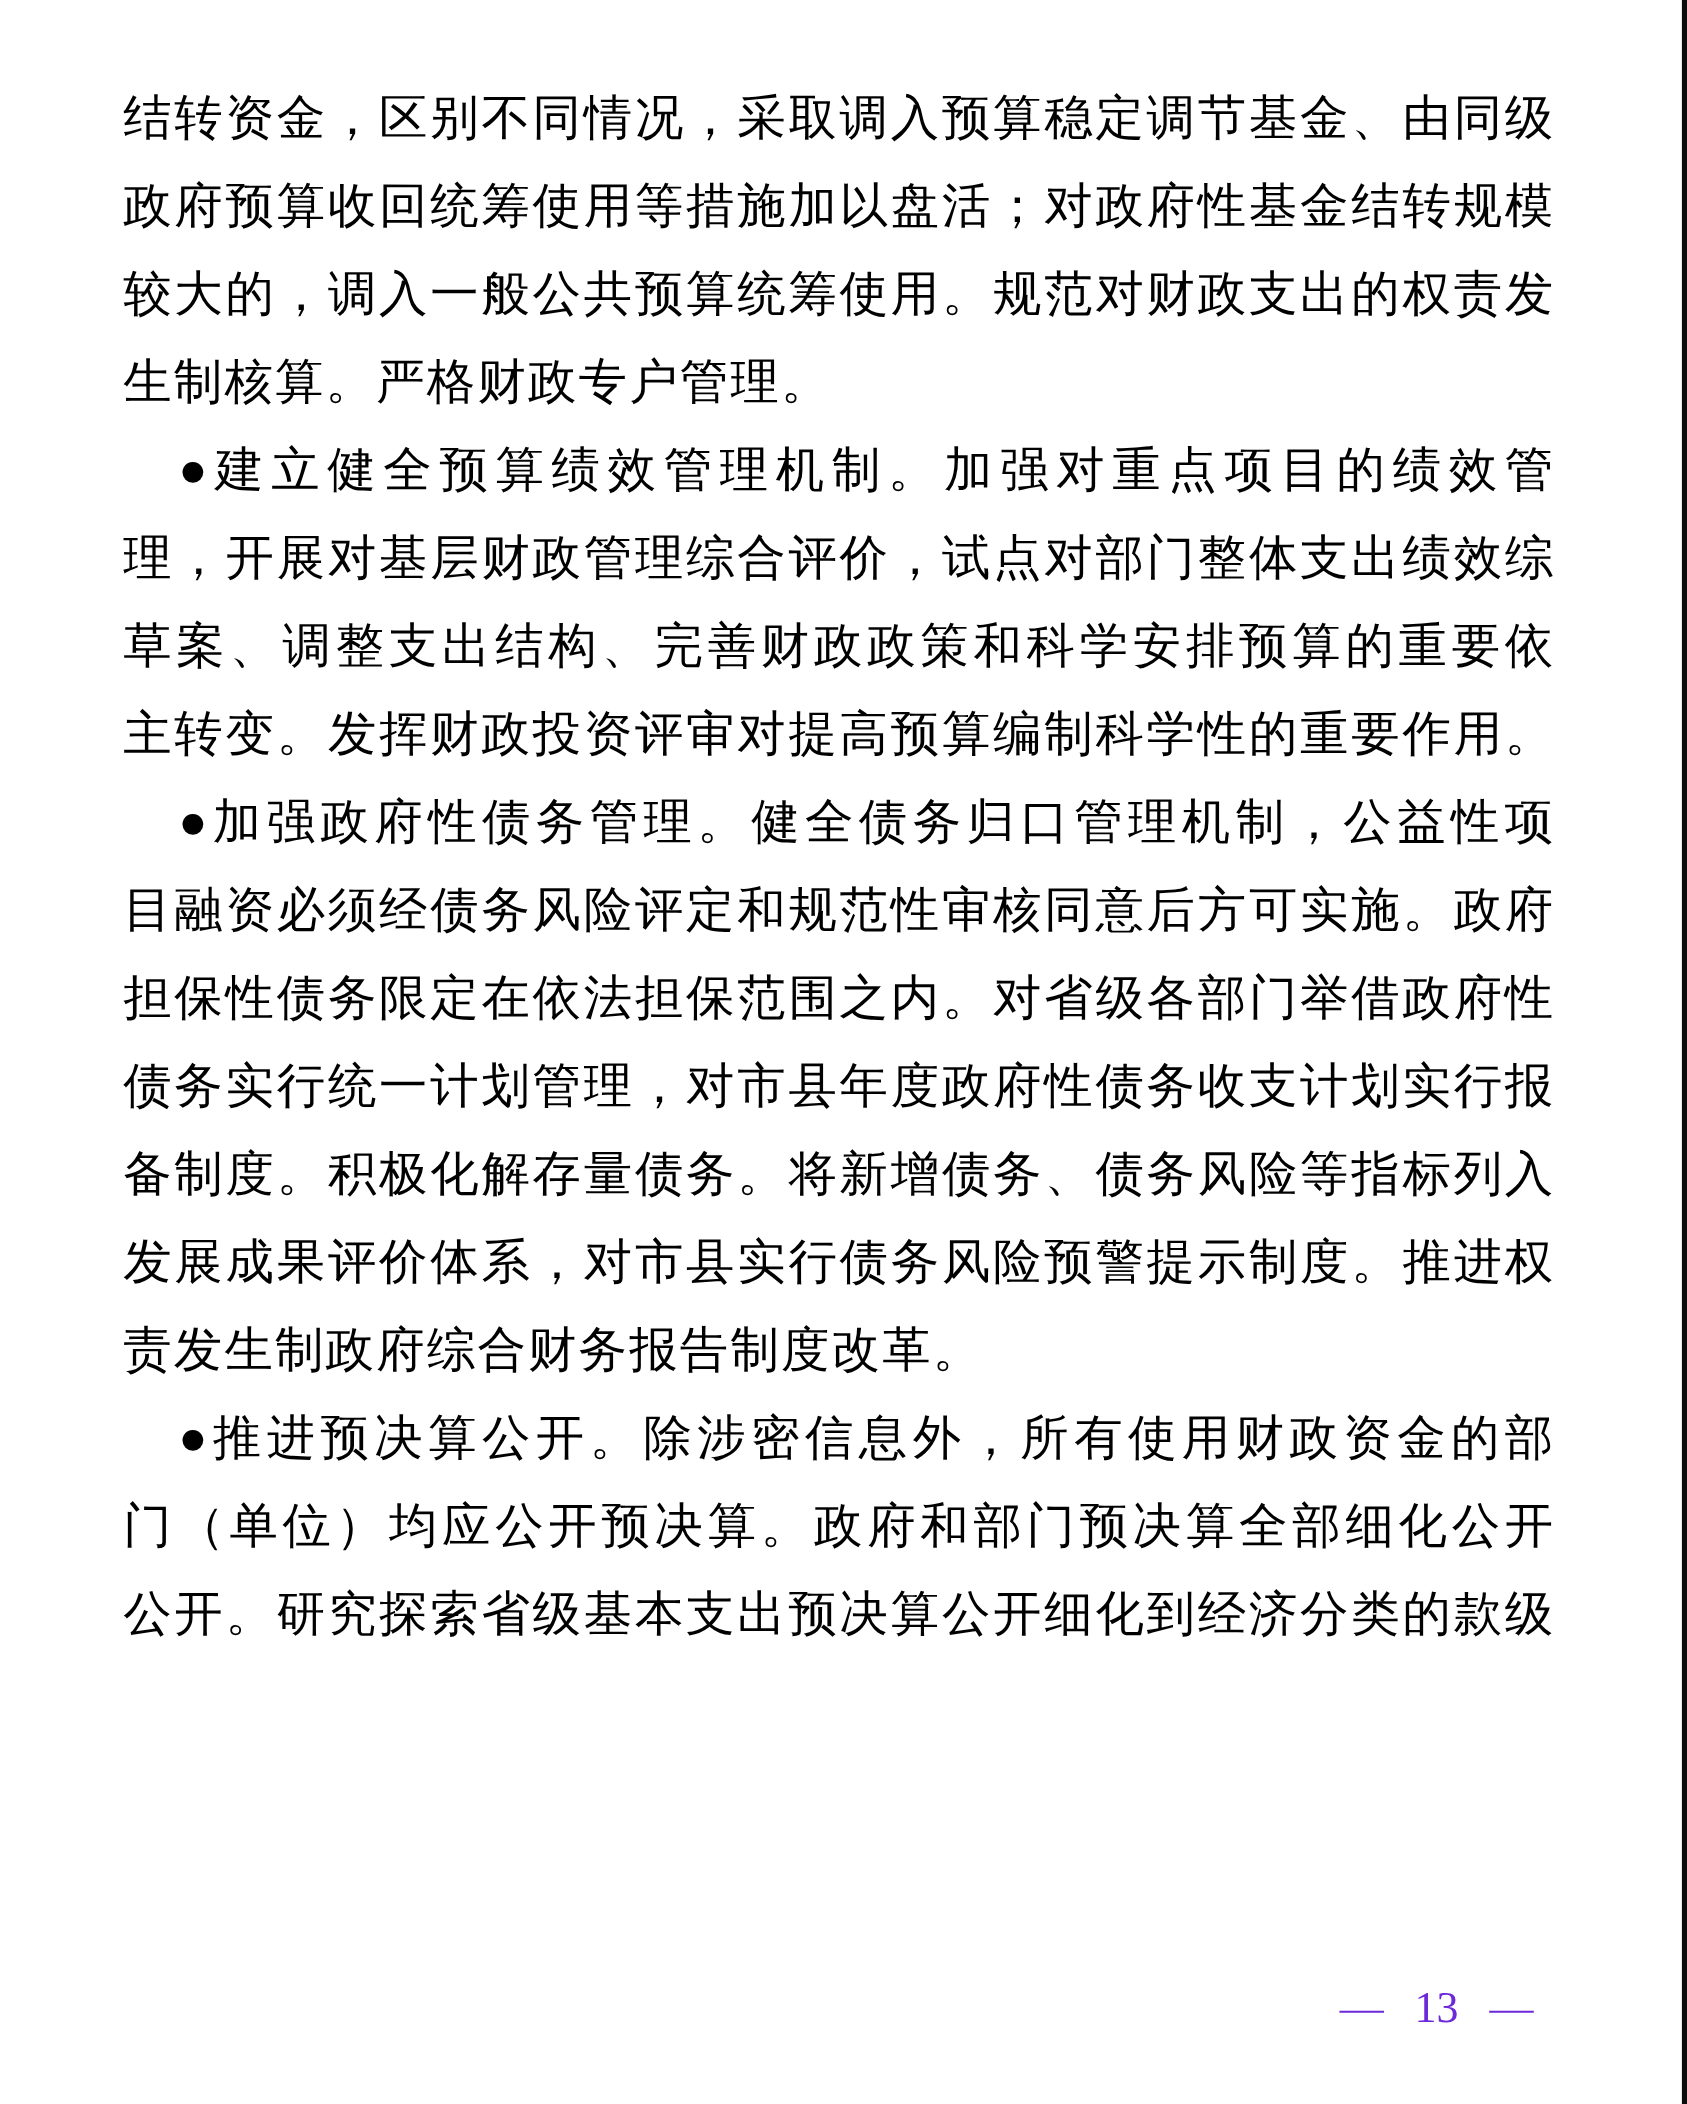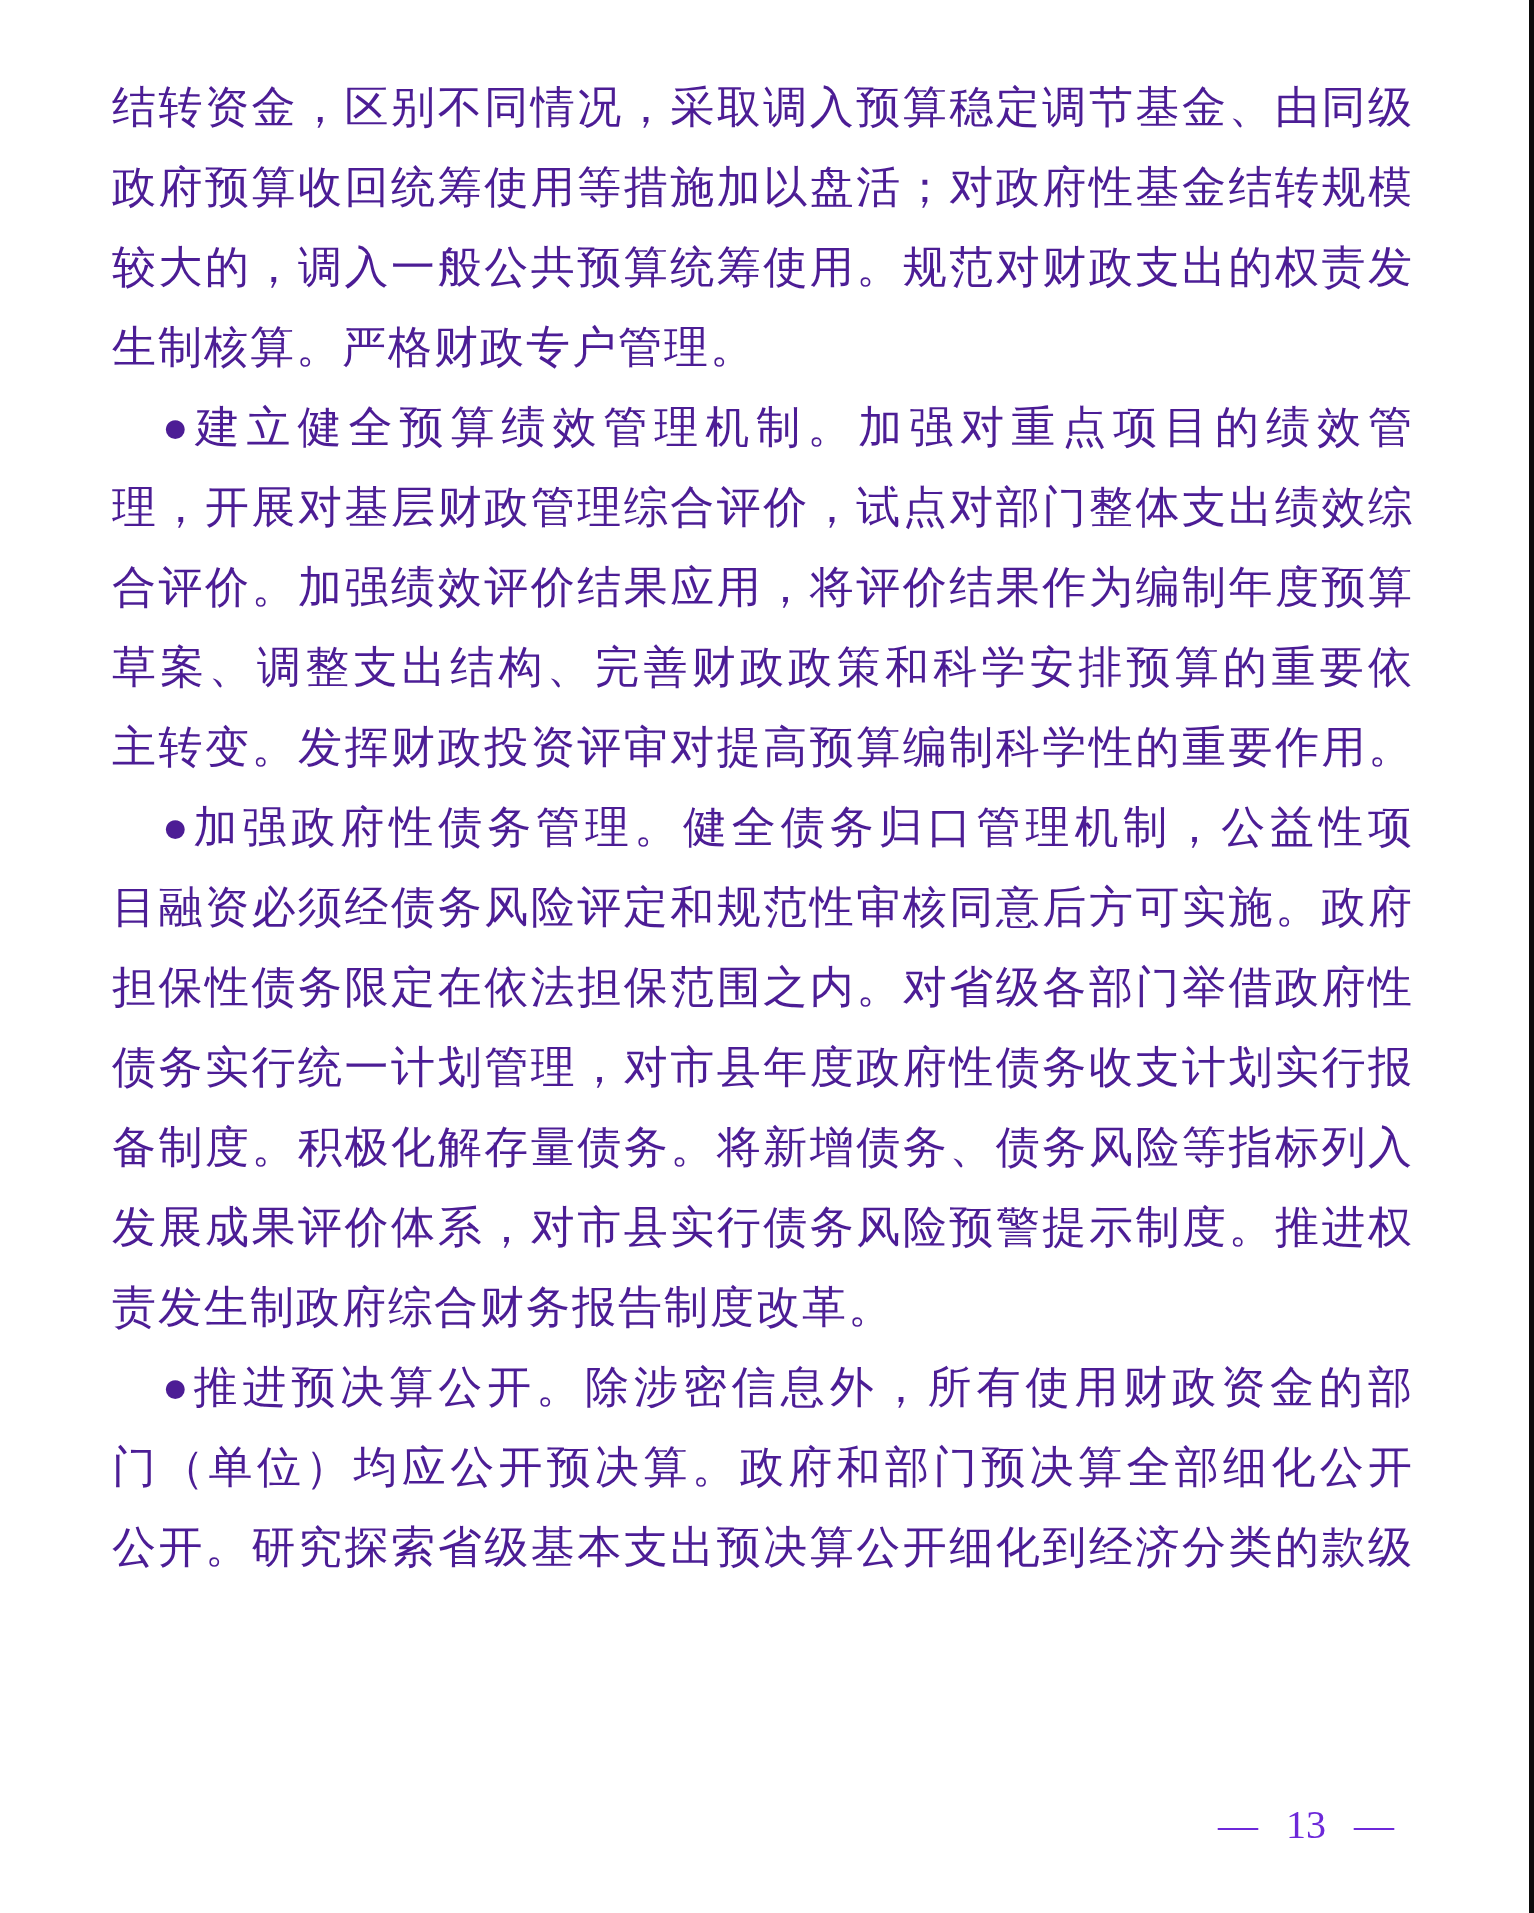--- a/index.html
+++ b/index.html
@@ -17,21 +17,21 @@
     width: 1534px;
     height: 1913px;
     background: #ffffff;
     overflow: hidden;
   }
   .textblock {
     position: absolute;
     left: 112px;
     top: 68px;
     width: 1302px;
-    color: #4c1d95;
+    color: #000000;
   }
   .line {
     height: 80px;
     line-height: 80px;
     font-size: 44px;
     letter-spacing: 2px;
     font-weight: normal;
   }
   
   .j {
@@ -67,21 +67,20 @@
 
 <div class="page">
 
   <div class="textblock">
     <div class="line j">结转资金，区别不同情况，采取调入预算稳定调节基金、由同级</div>
     <div class="line j">政府预算收回统筹使用等措施加以盘活；对政府性基金结转规模</div>
     <div class="line j">较大的，调入一般公共预算统筹使用。规范对财政支出的权责发</div>
     <div class="line">生制核算。严格财政专户管理。</div>
     <div class="line j b">●建立健全预算绩效管理机制。加强对重点项目的绩效管</div>
     <div class="line j">理，开展对基层财政管理综合评价，试点对部门整体支出绩效综</div>
-    <div class="line j">合评价。加强绩效评价结果应用，将评价结果作为编制年度预算</div>
     <div class="line j">草案、调整支出结构、完善财政政策和科学安排预算的重要依</div>
     <div class="line j">主转变。发挥财政投资评审对提高预算编制科学性的重要作用。</div>
     <div class="line j b">●加强政府性债务管理。健全债务归口管理机制，公益性项</div>
     <div class="line j">目融资必须经债务风险评定和规范性审核同意后方可实施。政府</div>
     <div class="line j">担保性债务限定在依法担保范围之内。对省级各部门举借政府性</div>
     <div class="line j">债务实行统一计划管理，对市县年度政府性债务收支计划实行报</div>
     <div class="line j">备制度。积极化解存量债务。将新增债务、债务风险等指标列入</div>
     <div class="line j">发展成果评价体系，对市县实行债务风险预警提示制度。推进权</div>
     <div class="line">责发生制政府综合财务报告制度改革。</div>
     <div class="line j b">●推进预决算公开。除涉密信息外，所有使用财政资金的部</div>

